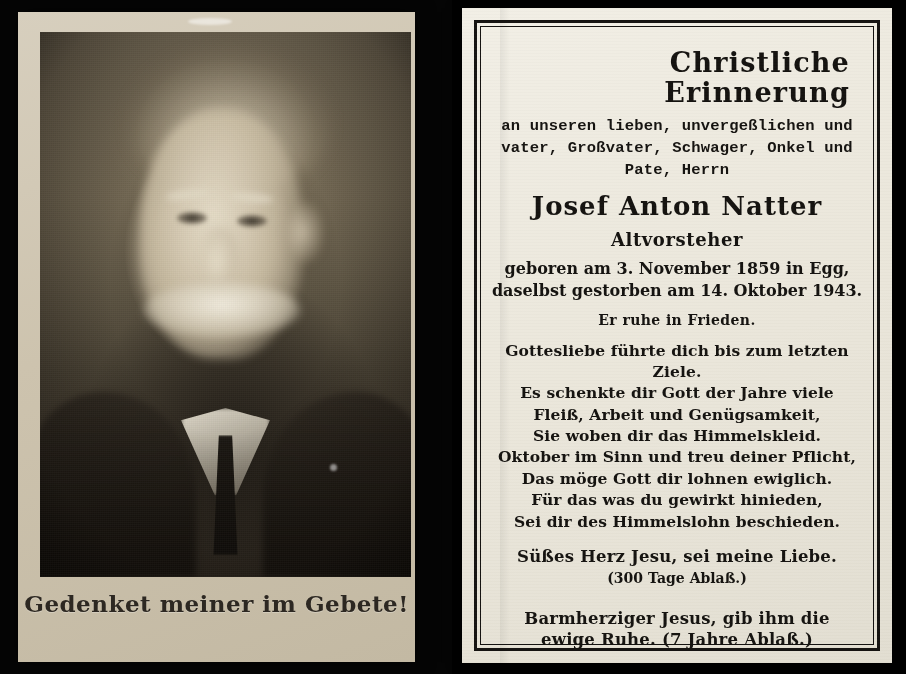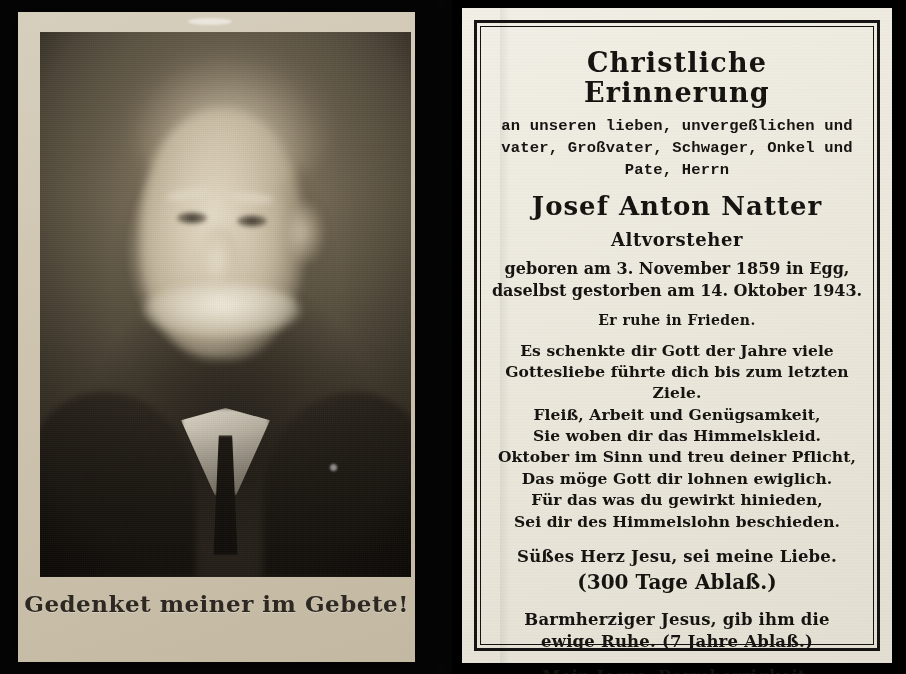--- a/index.html
+++ b/index.html
@@ -233,20 +233,21 @@
     text-align: center;
     color: #14120f;
     font-family: "DejaVu Serif", serif;
   }
   .t-title {
     font-size: 27px;
     font-weight: 700;
     letter-spacing: 1.2px;
     margin: 14px 16px 8px;
     line-height: 1.1;
+    text-align: right;
   }
   .t-intro {
     font-size: 15.5px;
     font-weight: 700;
     line-height: 1.42;
     margin: 0 4px 10px;
     letter-spacing: .2px;
     font-family: Liberation Mono, monospace;
   }
   .t-name {
@@ -281,24 +282,24 @@
     letter-spacing: .1px;
   }
   .t-prayer {
     font-size: 16.5px;
     font-weight: 700;
     line-height: 1.3;
     margin: 0 0 3px;
     letter-spacing: .2px;
   }
   .t-indulgence {
-    font-size: 20px;
+    font-size: 14px;
     font-weight: 700;
     line-height: 1.25;
-    margin: 0 0 14px;
+    margin: 0 0 20px;
   }
   .t-line { display: block; }
   .paper-noise {
     position: absolute;
     inset: 0;
     pointer-events: none;
     background-image:
       repeating-linear-gradient(0deg, rgba(0,0,0,.018) 0 1px, rgba(255,255,255,.02) 1px 3px);
     opacity: .7;
   }
@@ -366,22 +367,22 @@
         <div class="t-role">Altvorsteher</div>
 
         <div class="t-dates">
           <span class="t-line">geboren am 3. November 1859 in Egg,</span>
           <span class="t-line">daselbst gestorben am 14. Oktober 1943.</span>
         </div>
 
         <div class="t-rest">Er ruhe in Frieden.</div>
 
         <div class="t-verse">
+          <span class="t-line">Gottesliebe führte dich bis zum letzten Ziele.</span>
           <span class="t-line">Es schenkte dir Gott der Jahre viele</span>
-          <span class="t-line">Gottesliebe führte dich bis zum letzten Ziele.</span>
           <span class="t-line">Fleiß, Arbeit und Genügsamkeit,</span>
           <span class="t-line">Sie woben dir das Himmelskleid.</span>
           <span class="t-line">Oktober im Sinn und treu deiner Pflicht,</span>
           <span class="t-line">Das möge Gott dir lohnen ewiglich.</span>
           <span class="t-line">Für das was du gewirkt hinieden,</span>
           <span class="t-line">Sei dir des Himmelslohn beschieden.</span>
         </div>
 
         <div class="t-prayer">
           <span class="t-line">Süßes Herz Jesu, sei meine Liebe.</span>

